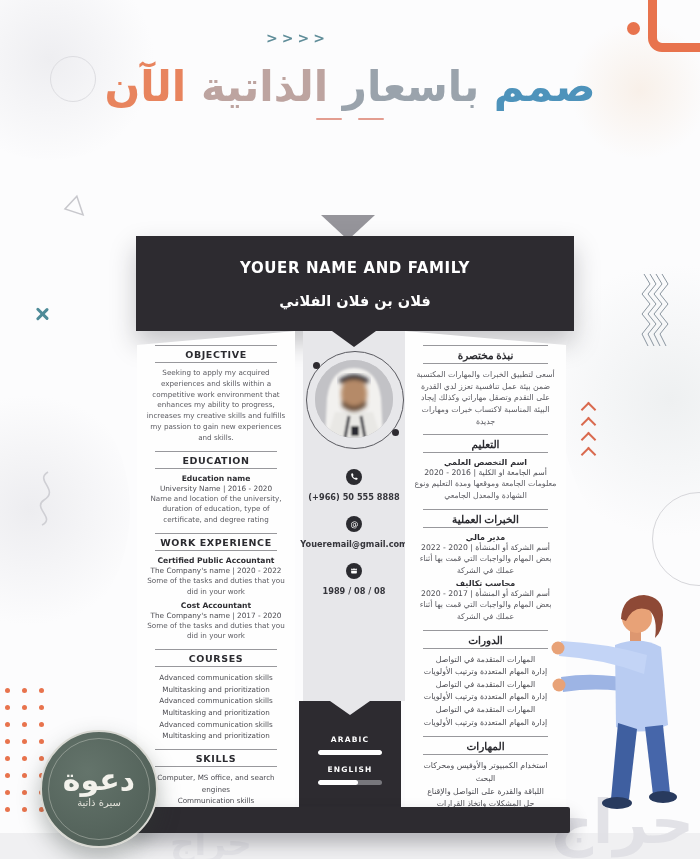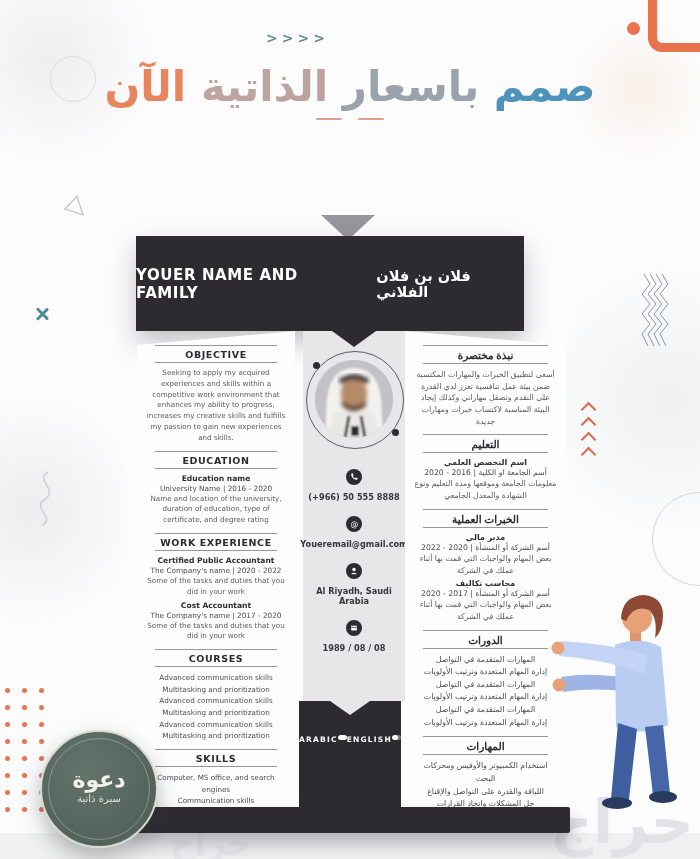--- a/index.html
+++ b/index.html
@@ -34,21 +34,21 @@
   .squiggle{position:absolute;left:26px;top:468px;}
   .zigzag{position:absolute;left:636px;top:272px;}
   .chevs-up{position:absolute;left:583px;top:404px;display:flex;flex-direction:column;gap:4px;}
   .chev-up{width:9px;height:9px;border-left:2.5px solid #d96a4f;border-top:2.5px solid #d96a4f;transform:rotate(45deg);}
   .dots-grid{position:absolute;left:5px;top:688px;display:grid;grid-template-columns:repeat(3,1fr);gap:12px;z-index:1;}
   .dots-grid b{width:5px;height:5px;border-radius:50%;background:#e8734d;display:block;}
 
   
   .cv-card{position:absolute;left:128px;top:215px;width:446px;height:616px;z-index:2;}
   .cv-notch{position:absolute;left:193px;top:0;width:0;height:0;border-left:27px solid transparent;border-right:27px solid transparent;border-top:25px solid #96959b;}
-  .cv-header{position:absolute;left:8px;top:21px;width:388px;height:95px;background:#2d2b30;box-shadow:0 12px 24px rgba(30,30,40,.25);display:flex;flex-direction:row;align-items:center;justify-content:center;gap:16px;}
+  .cv-header{position:absolute;left:8px;top:21px;width:438px;height:95px;background:#2d2b30;box-shadow:0 12px 24px rgba(30,30,40,.25);display:flex;flex-direction:column;align-items:center;justify-content:center;gap:16px;}
   .name-en{color:#fff;font-weight:bold;font-size:15px;letter-spacing:.6px;}
   .name-ar{color:#fff;font-weight:bold;font-size:14.5px;}
   .panel{position:absolute;top:116px;height:476px;background:#fefefe;box-shadow:0 14px 26px rgba(40,40,50,.14);overflow:hidden;}
   .panel-left{left:9px;width:158px;clip-path:polygon(0 14px,100% 0,100% 100%,0 100%);}
   .panel-right{left:277px;width:161px;clip-path:polygon(0 0,100% 14px,100% 100%,0 100%);direction:rtl;}
   .mid-strip{position:absolute;left:175px;top:116px;width:102px;height:370px;background:#e7e7ea;}
   .mid-v{position:absolute;left:29px;top:0;width:0;height:0;border-left:22px solid transparent;border-right:22px solid transparent;border-top:16px solid #2d2b30;}
   .mid-footer{position:absolute;left:171px;top:486px;width:102px;height:106px;background:#2d2b30;}
   .foot-v{position:absolute;left:31px;top:0;width:0;height:0;border-left:20px solid transparent;border-right:20px solid transparent;border-top:14px solid #e7e7ea;}
   .bottom-bar{position:absolute;left:4px;top:592px;width:438px;height:26px;background:#2d2b30;border-radius:2px;box-shadow:0 10px 18px rgba(30,30,40,.3);}
@@ -73,29 +73,29 @@
   
   .photo-ring{position:absolute;left:3px;top:20px;width:96px;height:96px;border:1px solid #5a5a60;border-radius:50%;}
   .ring-dot{position:absolute;width:7px;height:7px;border-radius:50%;background:#2d2b30;}
   .rd1{left:6px;top:10px;} .rd2{right:4px;bottom:12px;}
   .photo{position:absolute;left:8px;top:8px;width:78px;height:78px;border-radius:50%;overflow:hidden;background:#c6c6ca;}
   .contacts{position:absolute;left:0;top:138px;width:102px;display:flex;flex-direction:column;align-items:center;}
   .contact{display:flex;flex-direction:column;align-items:center;margin-bottom:14px;}
   .c-ico{width:16px;height:16px;border-radius:50%;background:#2b2b30;display:flex;align-items:center;justify-content:center;margin-bottom:7px;}
   .c-ico svg{display:block;}
   .c-val{font-size:8.2px;font-weight:bold;color:#35353b;text-align:center;}
-  .langs{position:absolute;left:0;top:24px;width:102px;display:flex;flex-direction:row;align-items:center;}
+  .langs{position:absolute;left:0;top:24px;width:102px;display:flex;flex-direction:column;align-items:center;}
   .lang-label{color:#fff;font-size:7.5px;font-weight:bold;letter-spacing:1.2px;margin-top:10px;}
   .lang-track{width:64px;height:5px;border-radius:3px;background:#77777c;margin-top:6px;overflow:hidden;}
   .lang-fill{height:100%;background:#fff;border-radius:3px;}
 
   
   .logo-badge{position:absolute;left:40px;top:730px;width:114px;height:114px;border-radius:50%;background:radial-gradient(circle at 40% 35%,#64746b,#53625a 70%);border:2px solid #d9d9d3;box-shadow:0 10px 22px rgba(50,60,55,.35);z-index:5;display:flex;flex-direction:column;align-items:center;justify-content:center;}
   .logo-badge::before{content:"";position:absolute;inset:6px;border:1px solid rgba(235,235,225,.35);border-radius:50%;}
-  .logo-name{color:#f3f2ec;font-size:22px;font-weight:bold;line-height:1;margin-top:-6px;}
+  .logo-name{color:#f3f2ec;font-size:30px;font-weight:bold;line-height:1;margin-top:-6px;}
   .logo-tag{color:#e7e6de;font-size:10px;margin-top:2px;}
 
   
   .person{position:absolute;left:545px;top:585px;z-index:4;}
   .watermark{position:absolute;right:6px;bottom:2px;font-size:60px;font-weight:bold;color:#e0e0e5;z-index:1;letter-spacing:4px;opacity:.9;}
   .watermark2{position:absolute;left:170px;bottom:-4px;font-size:34px;font-weight:bold;color:#e6e6ea;z-index:0;letter-spacing:3px;}
 </style>
 </head>
 <body>
 
@@ -288,29 +288,20 @@
           <span class="c-ico">
             <svg width="11" height="11" viewBox="0 0 14 14">
                 <text x="7" y="10.5" text-anchor="middle" font-size="10" font-family="DejaVu Sans" fill="#fff">@</text>
               </svg>
           </span>
           <span class="c-val">Youeremail@gmail.com</span>
         </div>
         <div class="contact">
           <span class="c-ico">
             <svg width="10" height="10" viewBox="0 0 14 14">
-                <circle cx="7" cy="5" r="2.4" fill="#fff"></circle>
-                <path d="M2.8 11.4 Q7 7.4 11.2 11.4 L2.8 11.4 Z" fill="#fff"></path>
-              </svg>
-          </span>
-          <span class="c-val">Al Riyadh, Saudi Arabia</span>
-        </div>
-        <div class="contact">
-          <span class="c-ico">
-            <svg width="10" height="10" viewBox="0 0 14 14">
                 <rect x="3" y="3.6" width="8" height="7" rx="1" fill="#fff"></rect>
                 <line x1="3" y1="6.2" x2="11" y2="6.2" stroke="#2b2b30" stroke-width="1"></line>
                 <line x1="5.2" y1="2.4" x2="5.2" y2="4.4" stroke="#2b2b30" stroke-width="1.1"></line>
                 <line x1="8.8" y1="2.4" x2="8.8" y2="4.4" stroke="#2b2b30" stroke-width="1.1"></line>
               </svg>
           </span>
           <span class="c-val">1989 / 08 / 08</span>
         </div>
       </div>
     </div>

